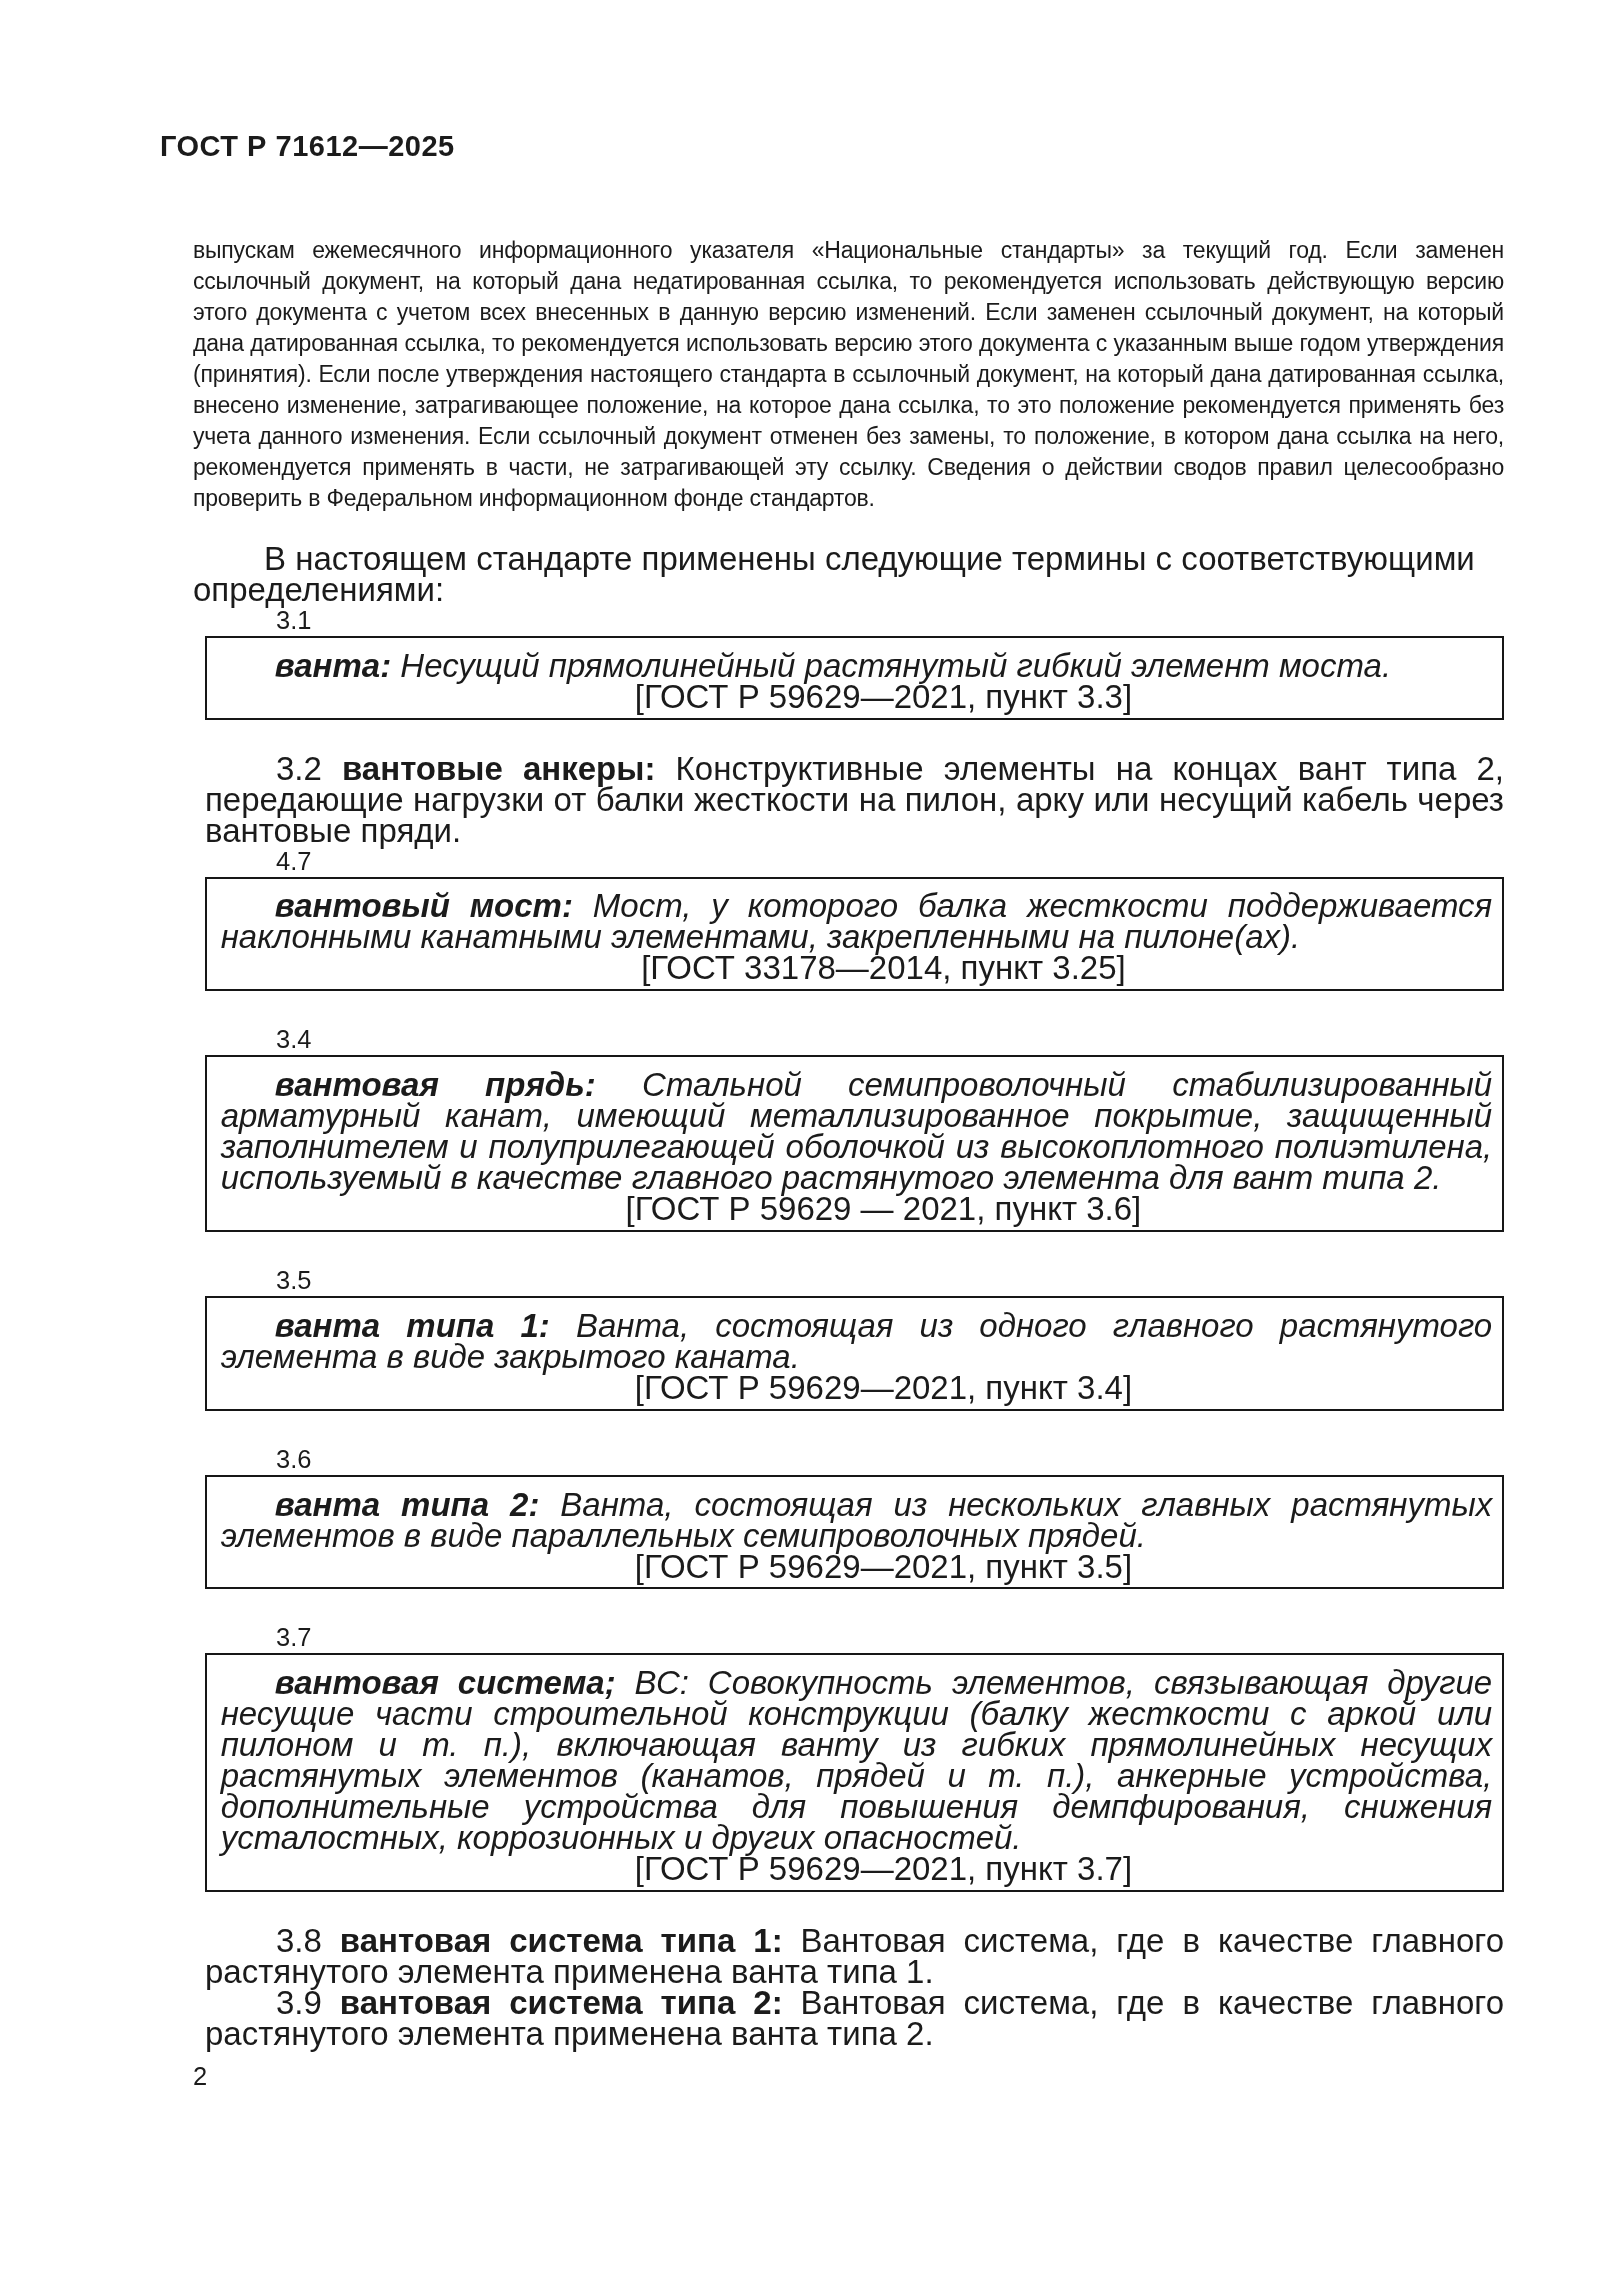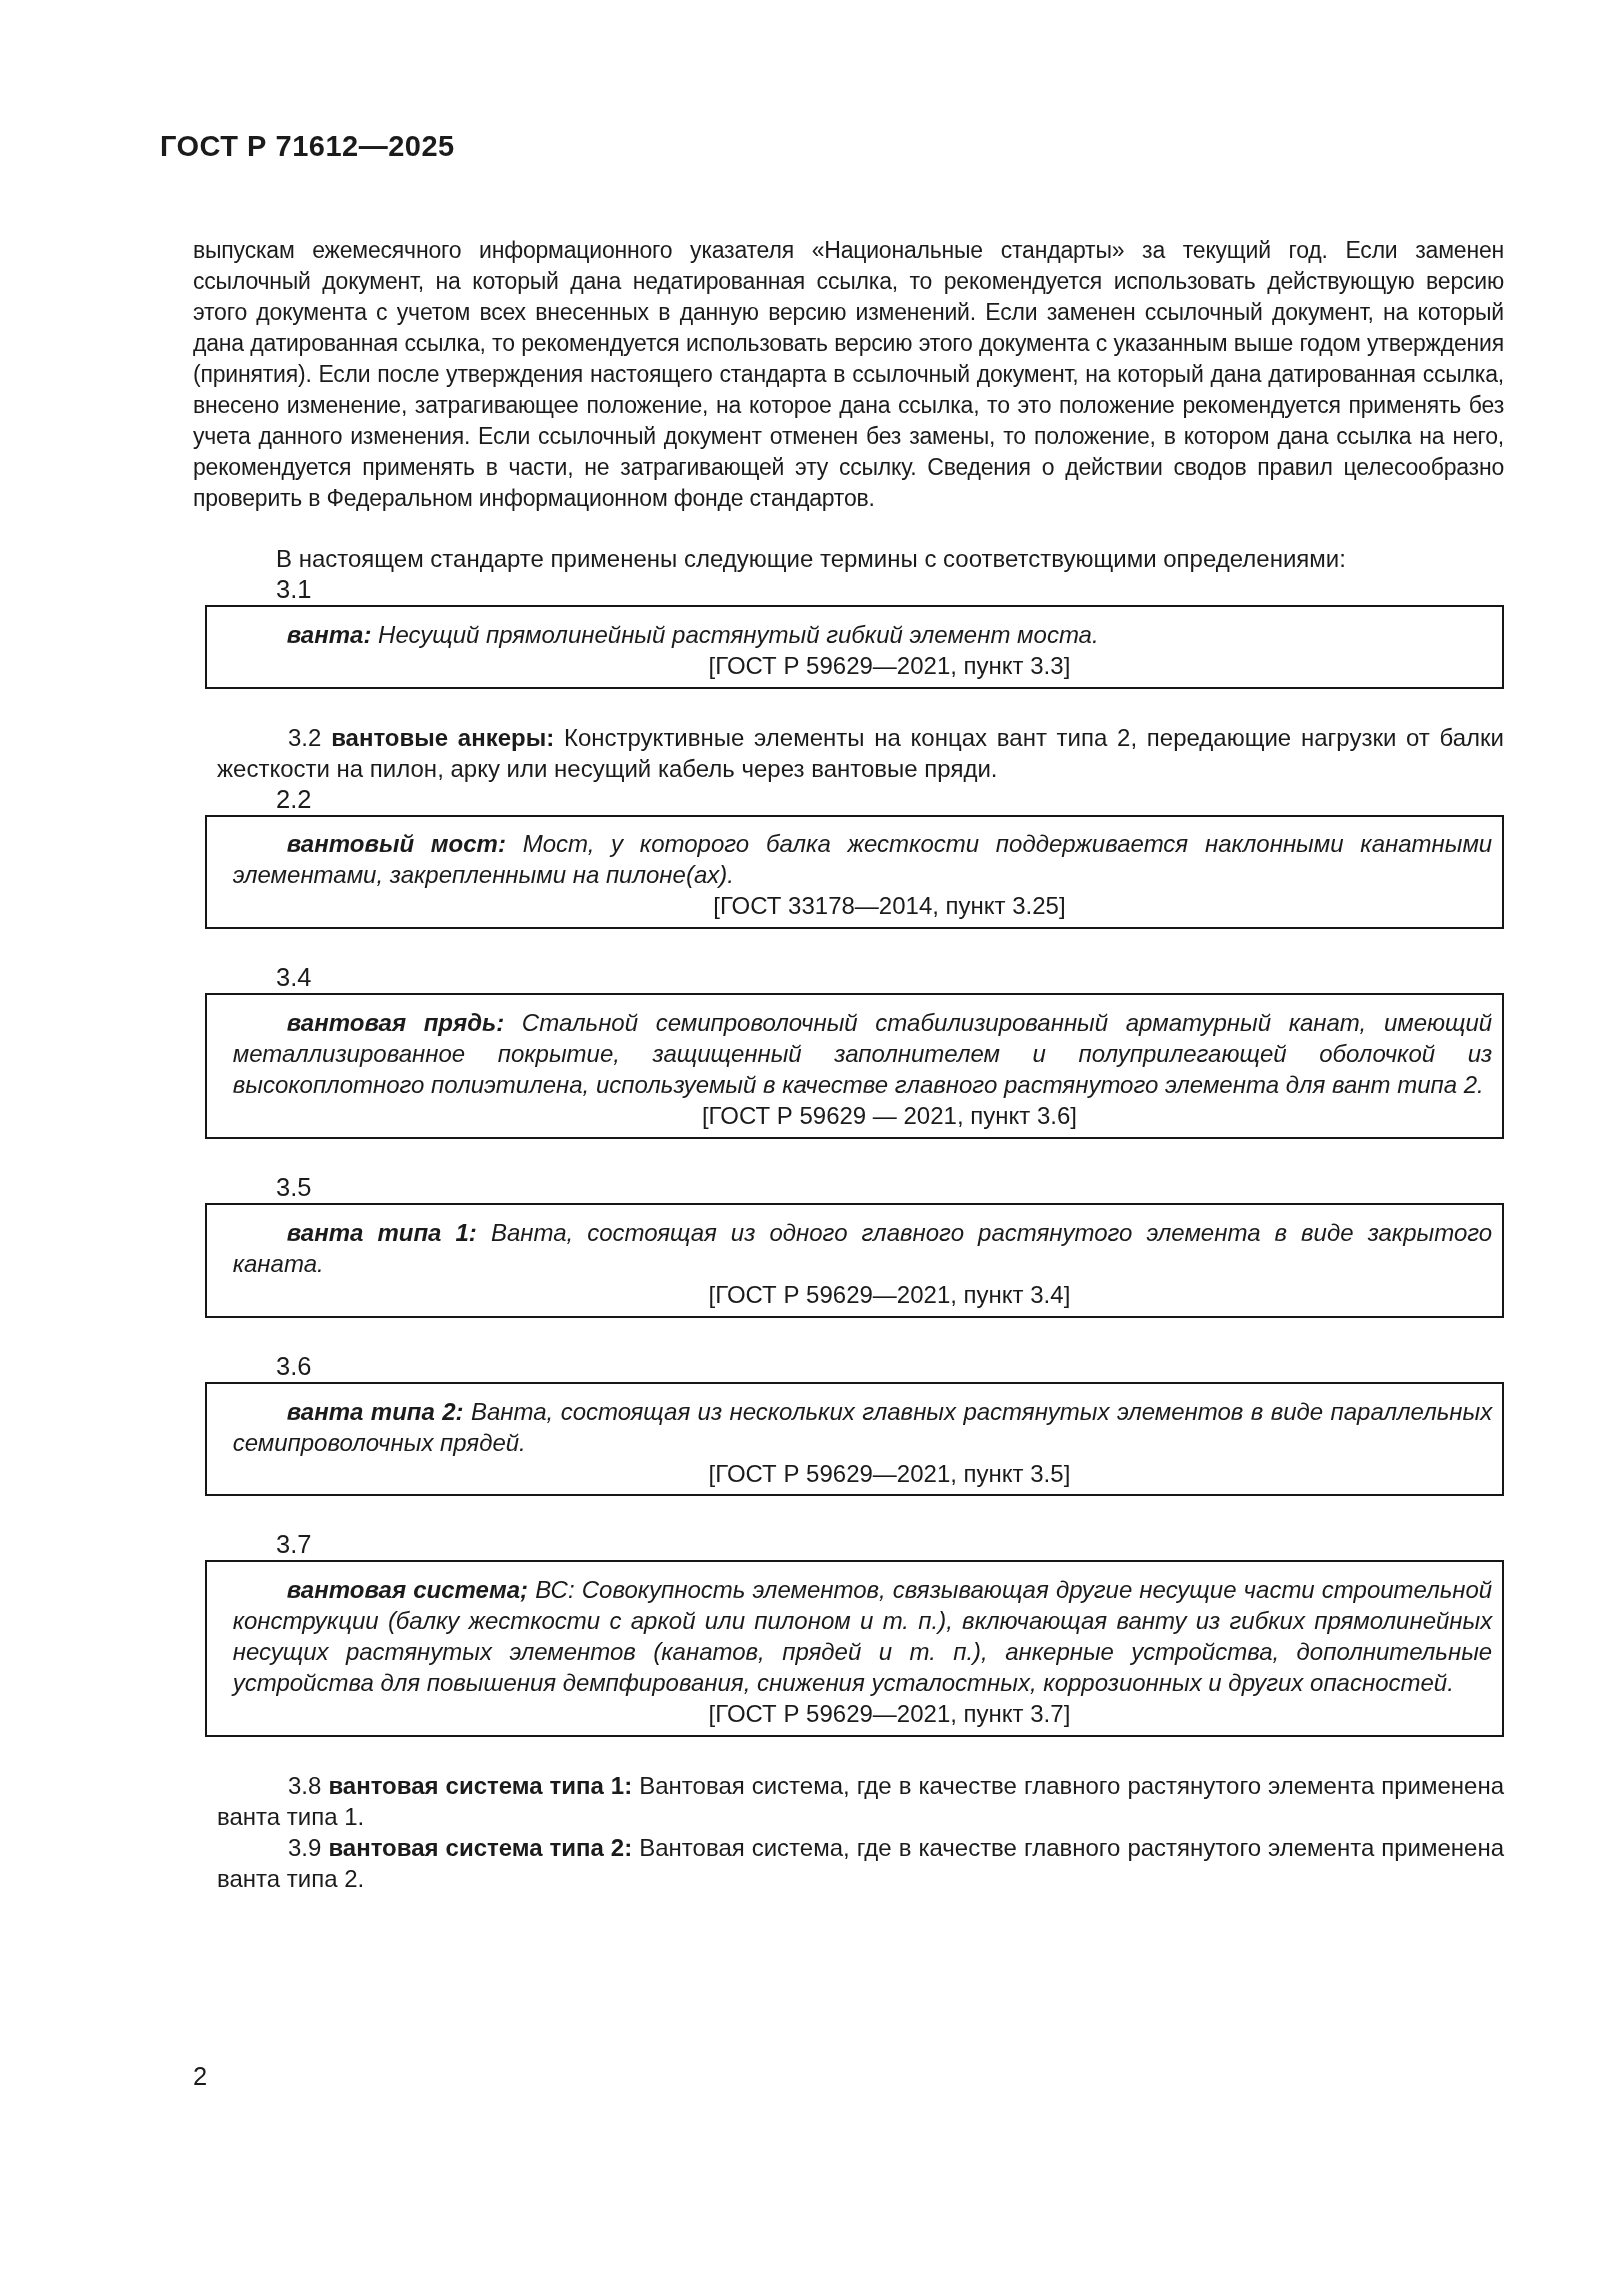--- a/index.html
+++ b/index.html
@@ -20,25 +20,24 @@
     font-size: 29px;
     font-weight: 700;
     letter-spacing: 0.5px;
     white-space: nowrap;
   }
   .content {
     padding: 235px 117px 0 193px; 
   }
   p { margin: 0; }
   .body-text {
-    font-size: 24px;
+    font-size: 33px;
     line-height: 31px;
     text-align: justify;
     hyphens: auto;
-    margin-left: 12px;
   }
   .intro {
     font-size: 23px;
     line-height: 31px;
     letter-spacing: -0.2px;
     text-align: justify;
     hyphens: auto;
   }
   .section-heading {
     margin: 45px 0 0 0;
@@ -101,21 +100,21 @@
       </div>
     </div>
 
     <div class="term-item">
       <p class="body-text inline-def"><span>3.2</span>
         <b class="term-name">вантовые анкеры:</b>
         <span>Конструктивные элементы на концах вант типа 2, передающие нагрузки от балки жесткости на пилон, арку или несущий кабель через вантовые пряди.</span></p>
     </div>
 
     <div class="term-item flush">
-      <div class="term-number">2.2</div>
+      <div class="term-number">4.7</div>
       <div class="term-box">
         <p class="body-text def"><b class="term-name">вантовый мост:</b>
           <span>Мост, у которого балка жесткости поддерживается наклонными канатными элементами, закрепленными на пилоне(ах).</span></p>
         <p class="body-text source">[ГОСТ 33178—2014, пункт 3.25]</p>
       </div>
     </div>
 
     <div class="term-item">
       <div class="term-number">3.4</div>
       <div class="term-box">

